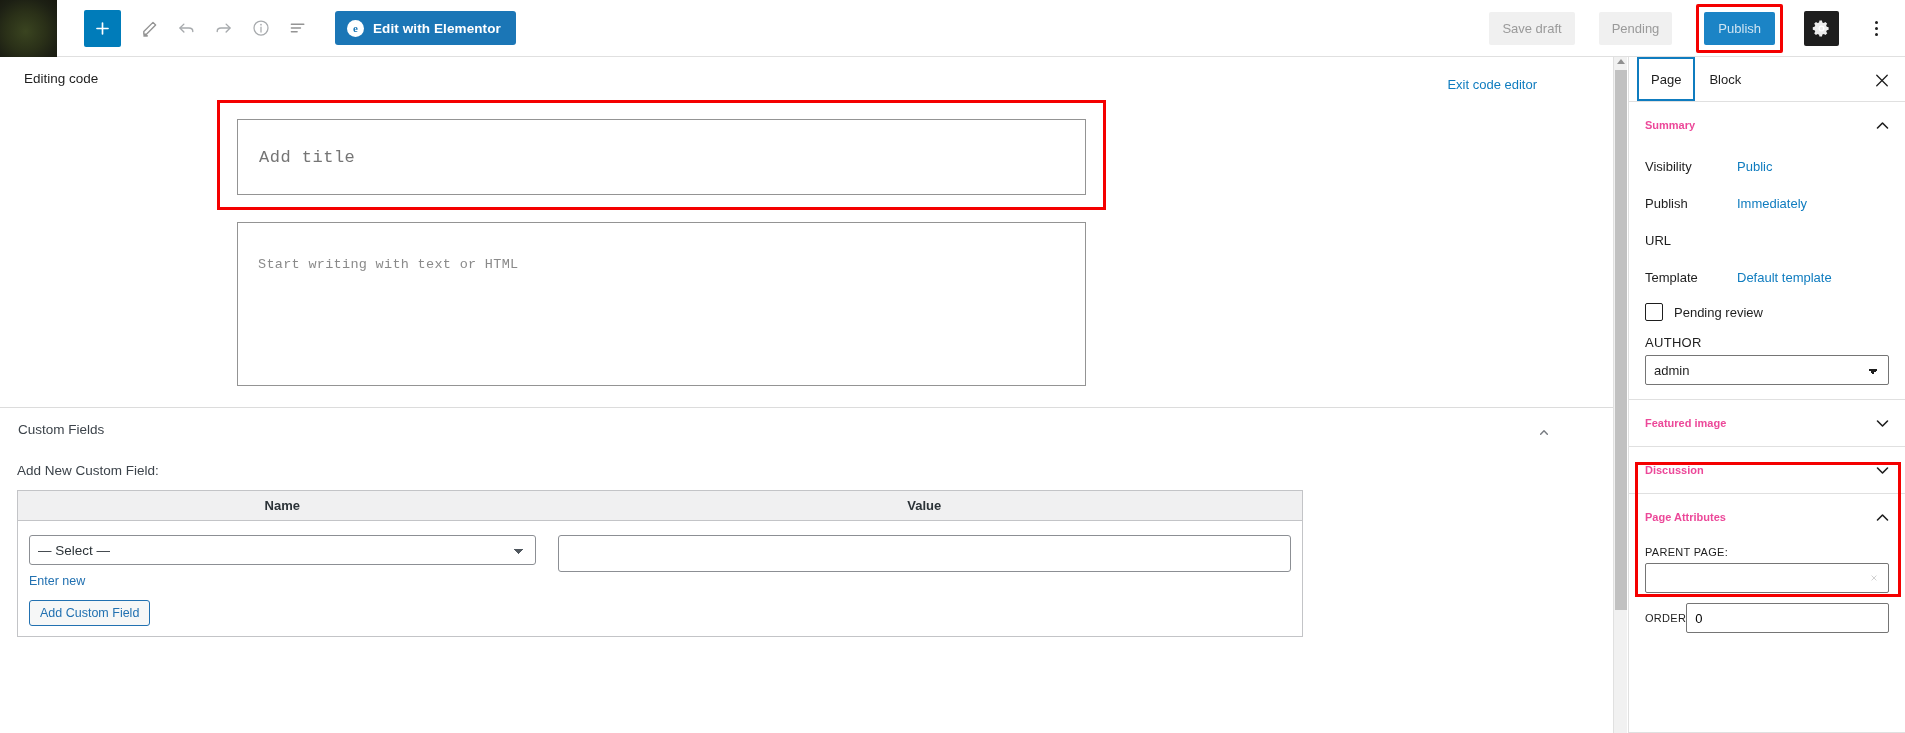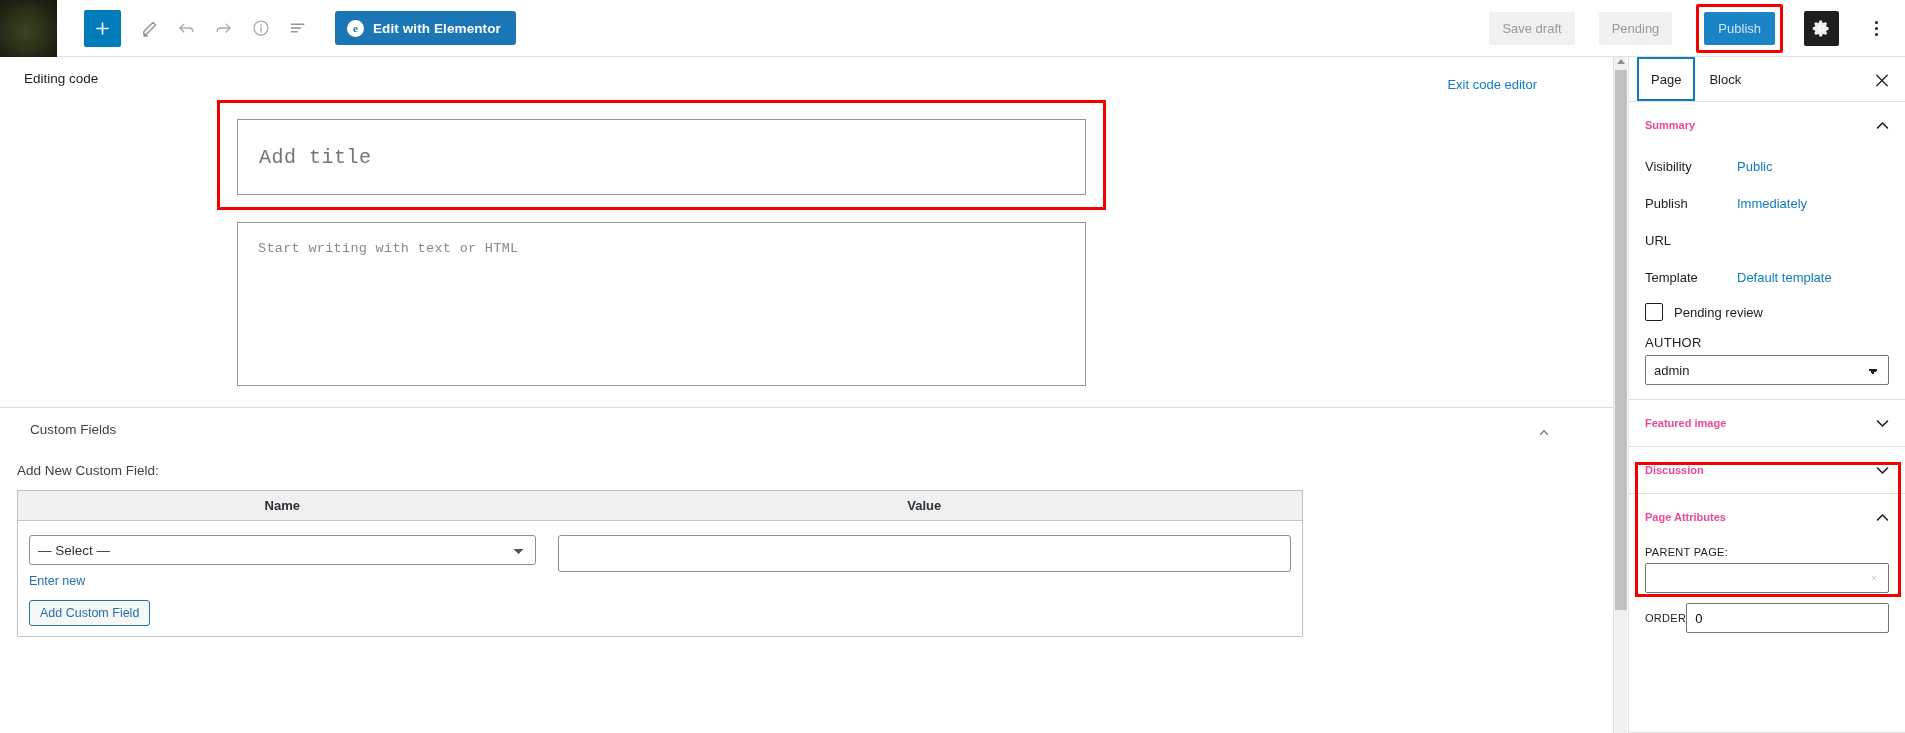--- a/index.html
+++ b/index.html
@@ -149,52 +149,52 @@
     position: absolute;
     left: 237px; top: 62px;
     width: 849px; height: 76px;
     border: 1px solid #949494;
     background: #fff;
     display: flex; align-items: center;
     padding-left: 21px;
   }
   .title-box .ph {
     font-family: "Liberation Mono", monospace;
-    font-size: 20px;
+    font-size: 17px;
     color: #757575;
     letter-spacing: .5px;
   }
   .content-box {
     position: absolute;
     left: 237px; top: 165px;
     width: 849px; height: 164px;
     border: 1px solid #949494;
     background: #fff;
-    padding: 15px 20px;
+    padding: 31px 20px;
   }
   .content-box .ph {
     font-family: "Liberation Mono", monospace;
     font-size: 13.5px;
     color: #8a8a8a;
     letter-spacing: .3px;
   }
 
   
   .metabox {
     position: absolute;
     left: 0; top: 350px;
     width: 1613px; height: 326px;
     border-top: 1px solid #dcdcdc;
     background: #fff;
   }
   .metabox-head {
     position: relative;
     height: 42px;
     display: flex; align-items: center;
-    padding-left: 30px;
+    padding-left: 18px;
   }
   .metabox-title { font-size: 13.5px; color: #3c434a; }
   .metabox-toggle {
     position: absolute; right: 59px; top: 14px;
     width: 20px; height: 20px;
     display: flex; align-items: center; justify-content: center;
     background: transparent; border: none; cursor: pointer;
   }
   .add-new-label {
     position: absolute; left: 17px; top: 55px;

